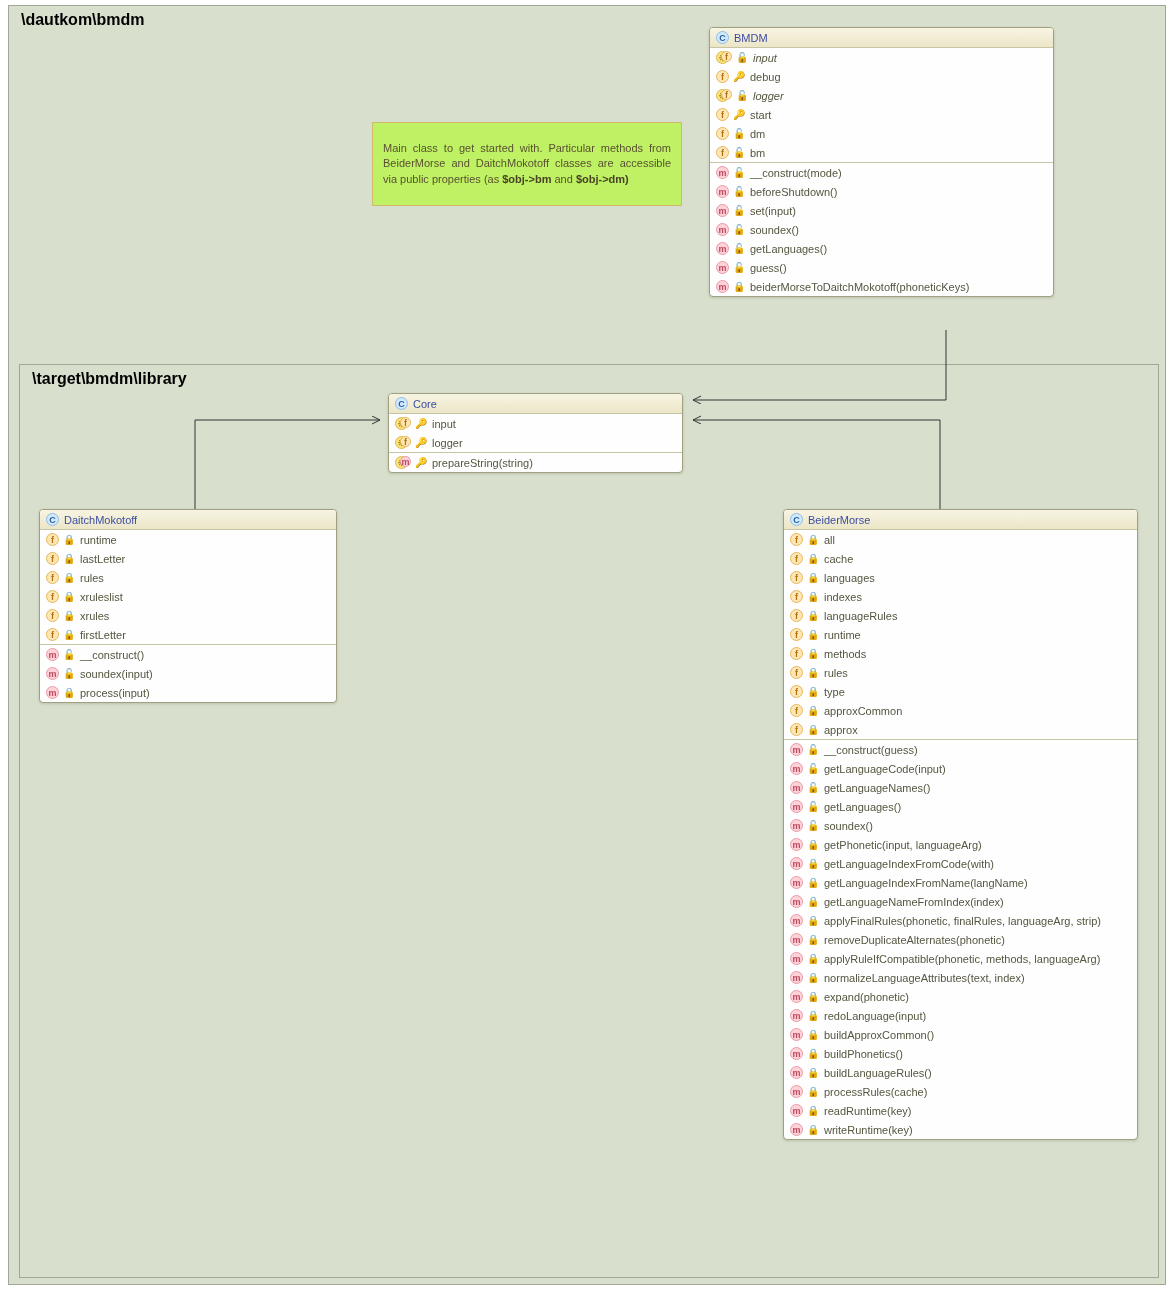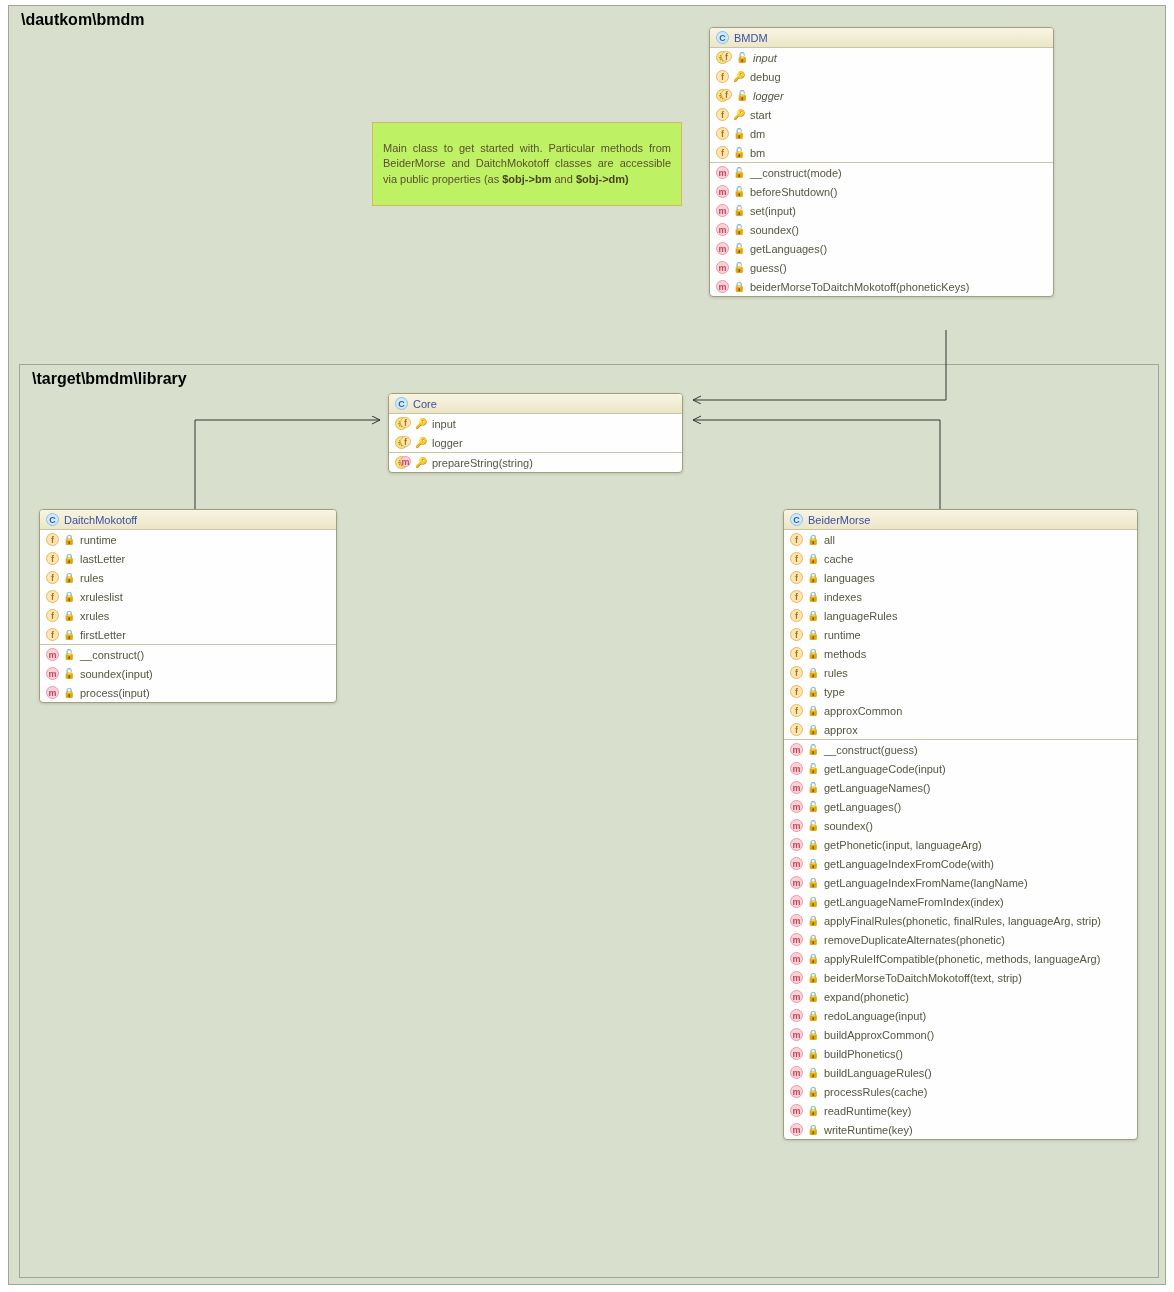--- a/index.html
+++ b/index.html
@@ -423,21 +423,21 @@
         <span class="name">removeDuplicateAlternates(phonetic)</span>
       </div>
       <div class="member-row">
         <span class="badge badge-m">m</span>
         <span class="vis vis-private">🔒</span>
         <span class="name">applyRuleIfCompatible(phonetic, methods, languageArg)</span>
       </div>
       <div class="member-row">
         <span class="badge badge-m">m</span>
         <span class="vis vis-private">🔒</span>
-        <span class="name">beiderMorseToDaitchMokotoff(text, strip)</span>
+        <span class="name">normalizeLanguageAttributes(text, index)</span>
       </div>
       <div class="member-row">
         <span class="badge badge-m">m</span>
         <span class="vis vis-private">🔒</span>
         <span class="name">expand(phonetic)</span>
       </div>
       <div class="member-row">
         <span class="badge badge-m">m</span>
         <span class="vis vis-private">🔒</span>
         <span class="name">redoLanguage(input)</span>

